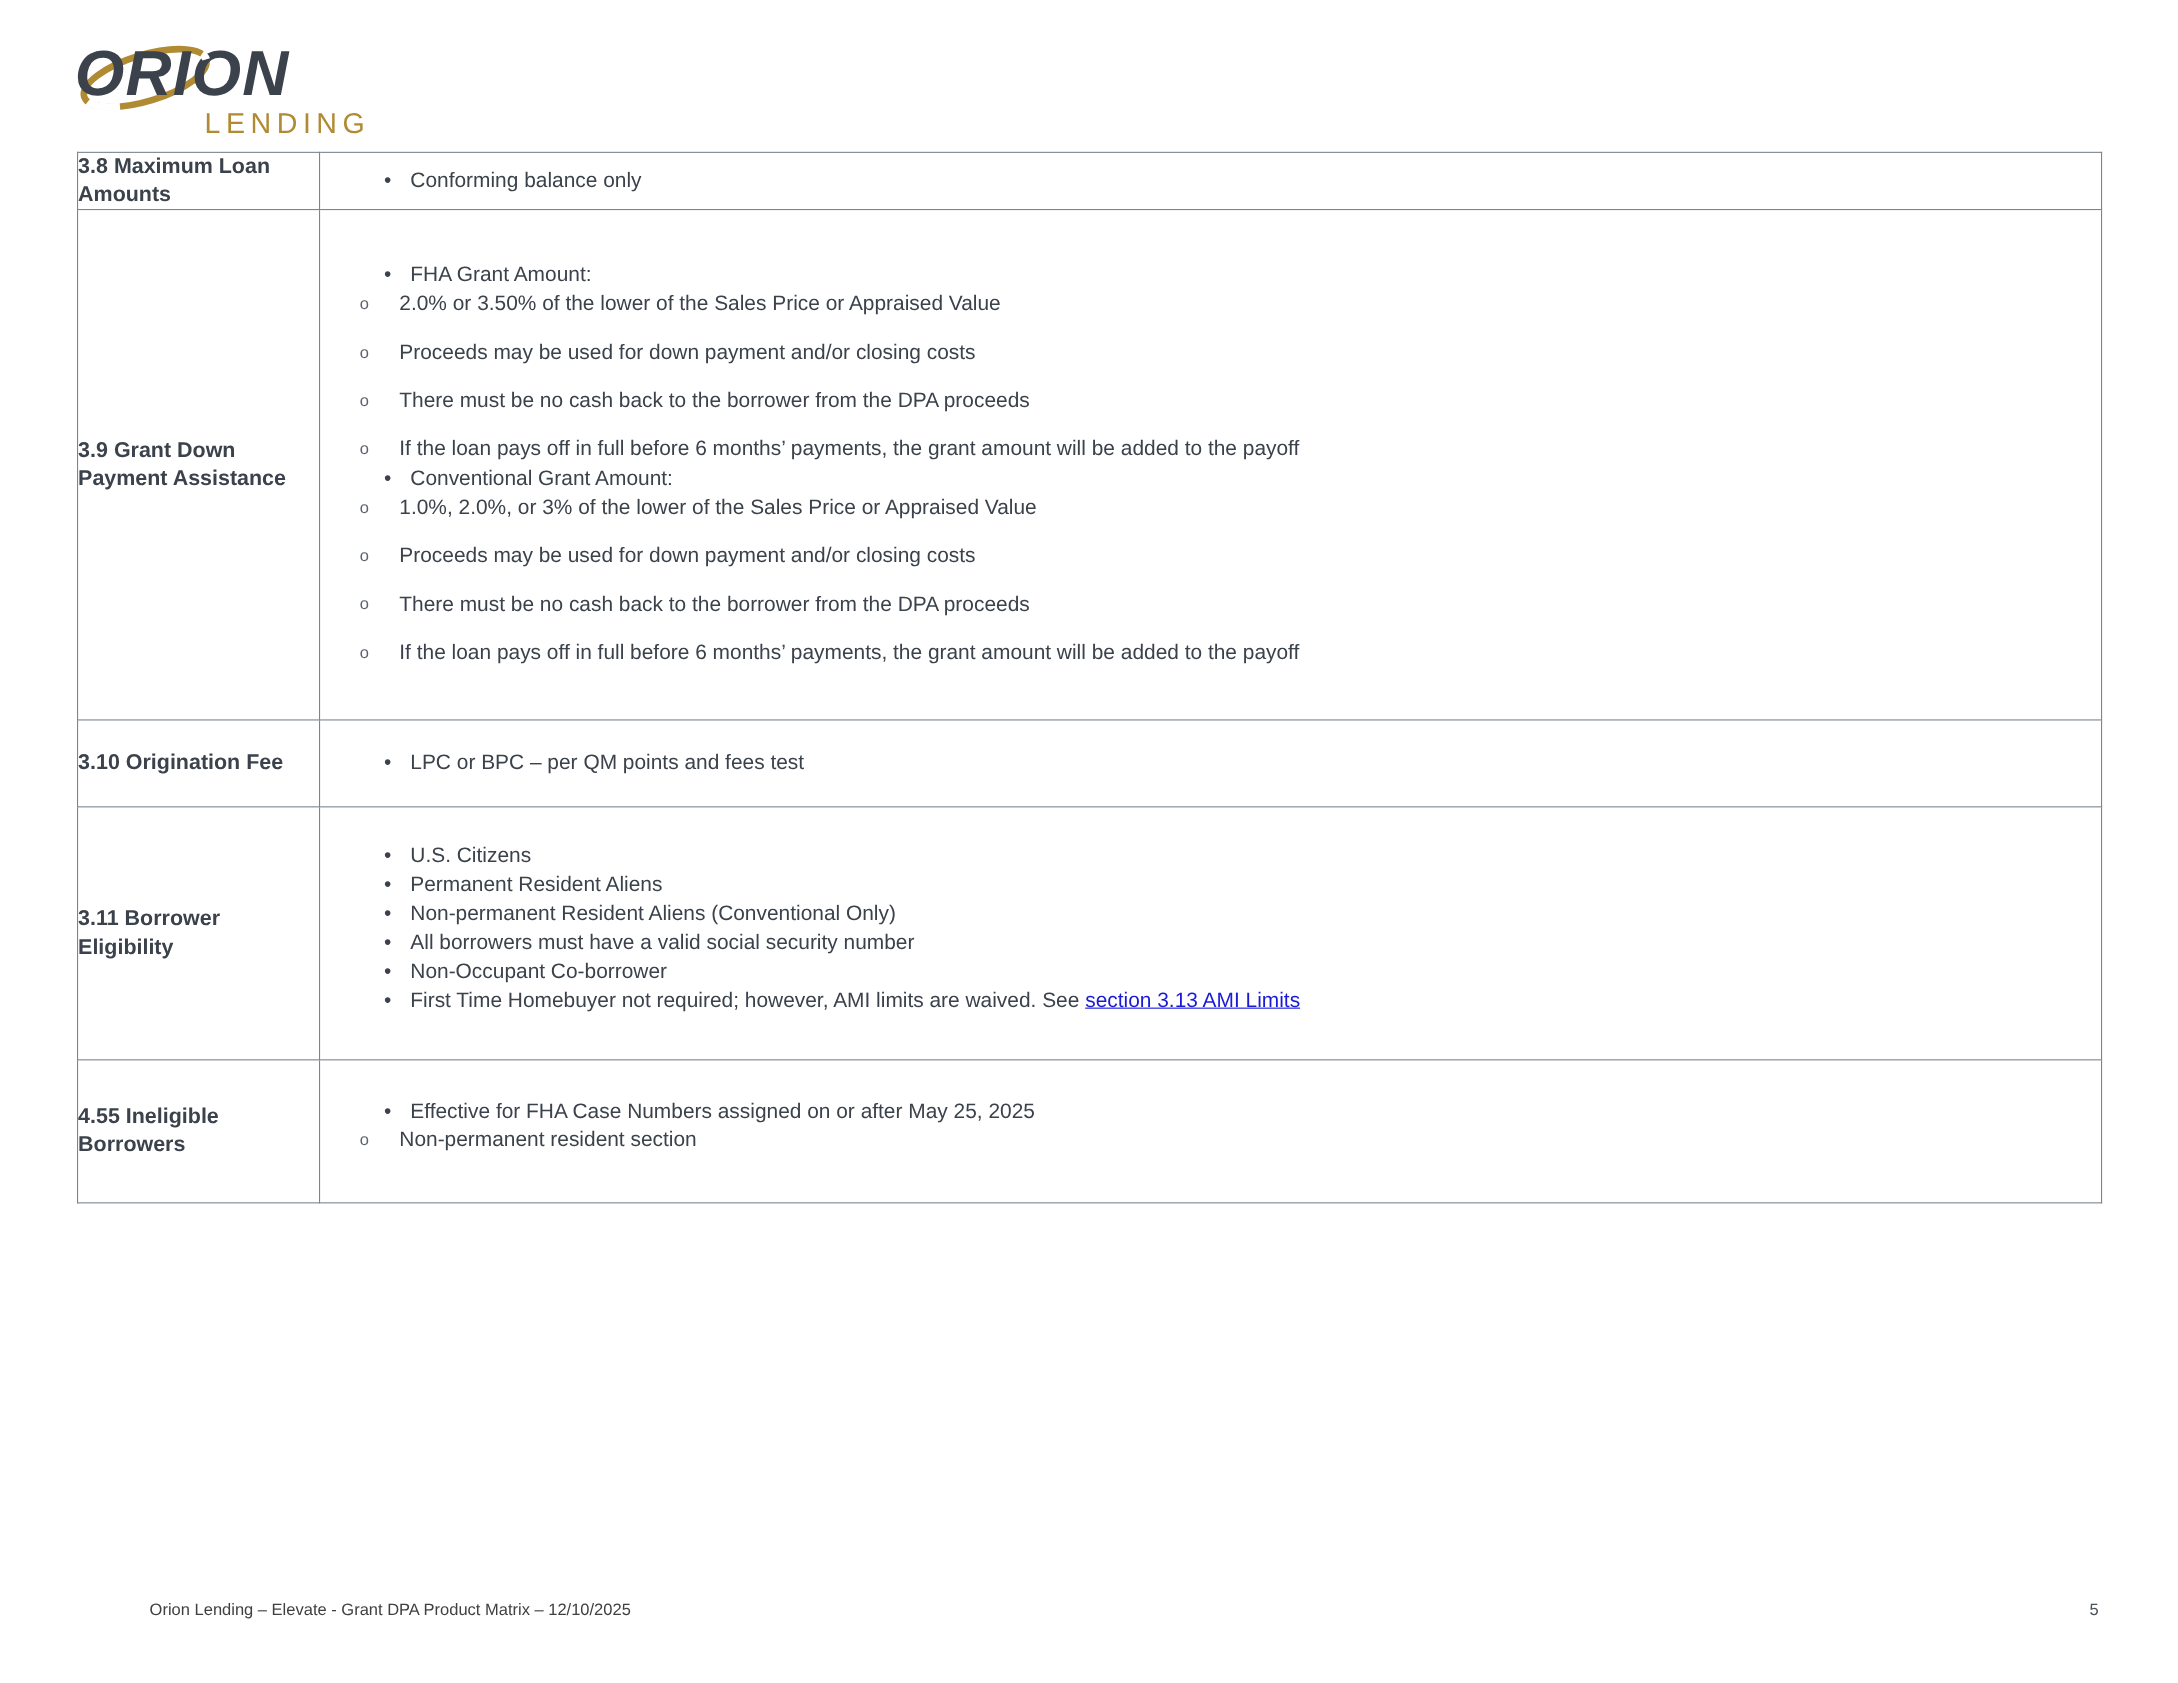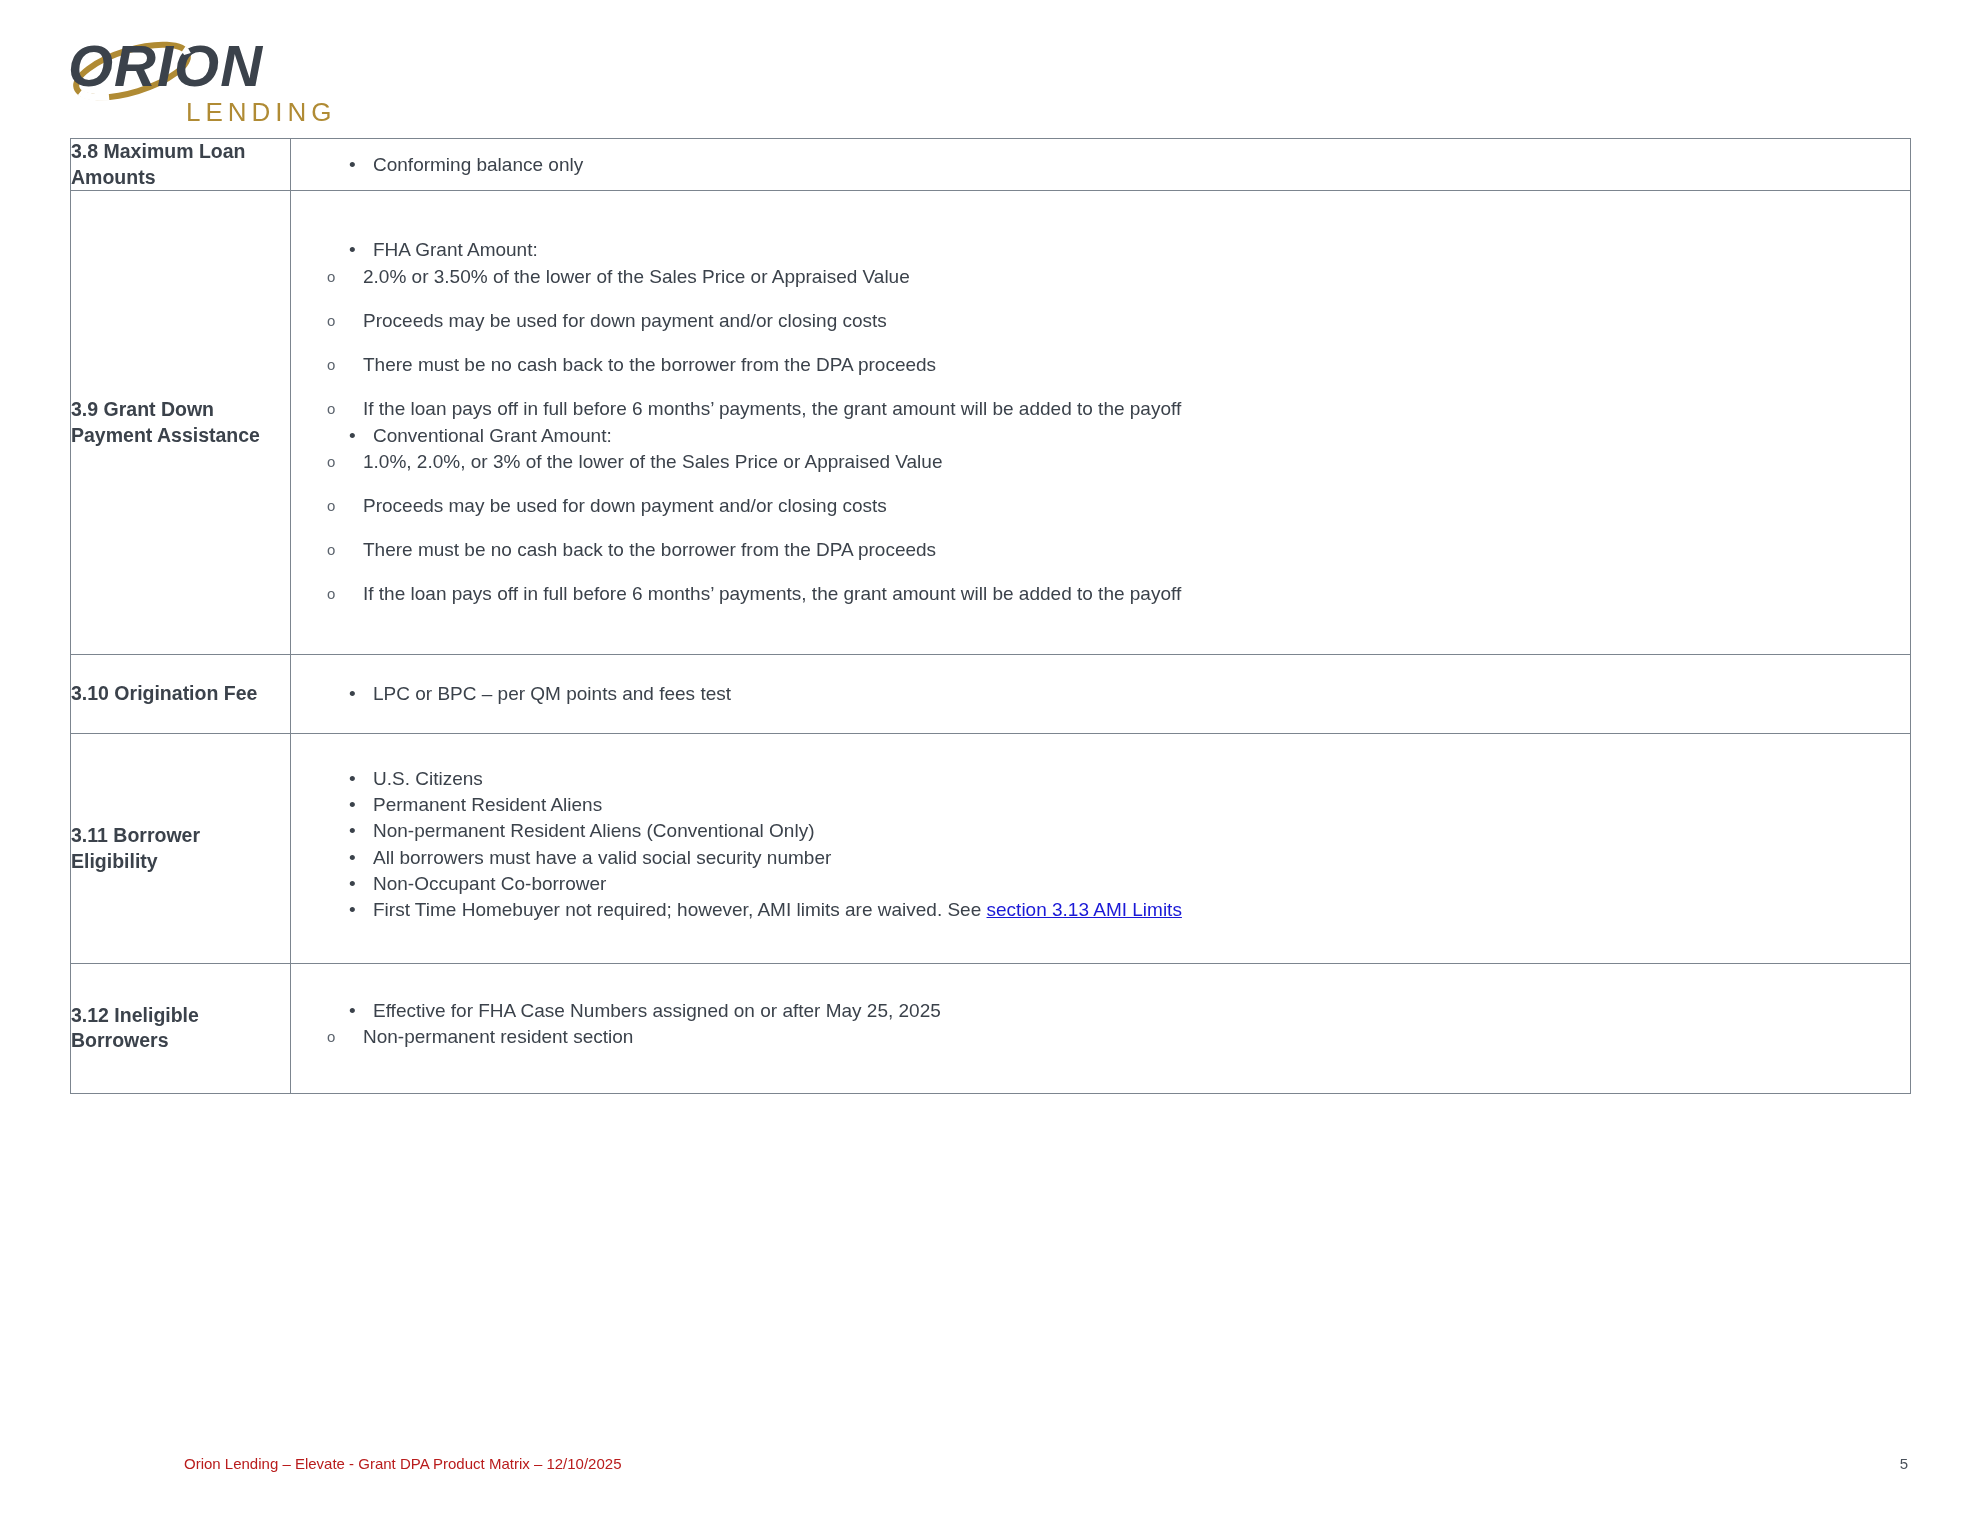--- a/index.html
+++ b/index.html
@@ -158,23 +158,22 @@
     left: 0;
     bottom: 0;
     width: 1980px;
     height: 120px;
   }
   .footer-text {
     position: absolute;
     left: 136px;
     bottom: 58px;
     font-size: 15px;
-    color: #b91c1c;
+    color: #404040;
     white-space: nowrap;
-    margin-left: 48px;
   }
   .footer-page {
     position: absolute;
     right: 72px;
     bottom: 58px;
     font-size: 15px;
     color: #4a515a;
   }
 </style>
 </head>
@@ -311,21 +310,21 @@
             </li>
             <li>
               <span class="marker">•</span>
               <span class="txt">First Time Homebuyer not required; however, AMI limits are waived.  See </span><a class="link" href="#">section 3.13 AMI Limits</a>
             </li>
           </ul>
         </td>
       </tr>
 
       <tr>
-        <td class="label-cell">3.12 Ineligible Borrowers</td>
+        <td class="label-cell">4.55 Ineligible Borrowers</td>
         <td class="content-cell" style="padding-top:34px; padding-bottom:42px;">
           <ul class="lvl1">
             <li>
               <span class="marker">•</span>
               <span class="txt">Effective for FHA Case Numbers assigned on or after May 25, 2025</span>
             </li>
           </ul>
           <ul class="lvl2 sp-sub gap-before">
             <li>
               <span class="marker">o</span>

